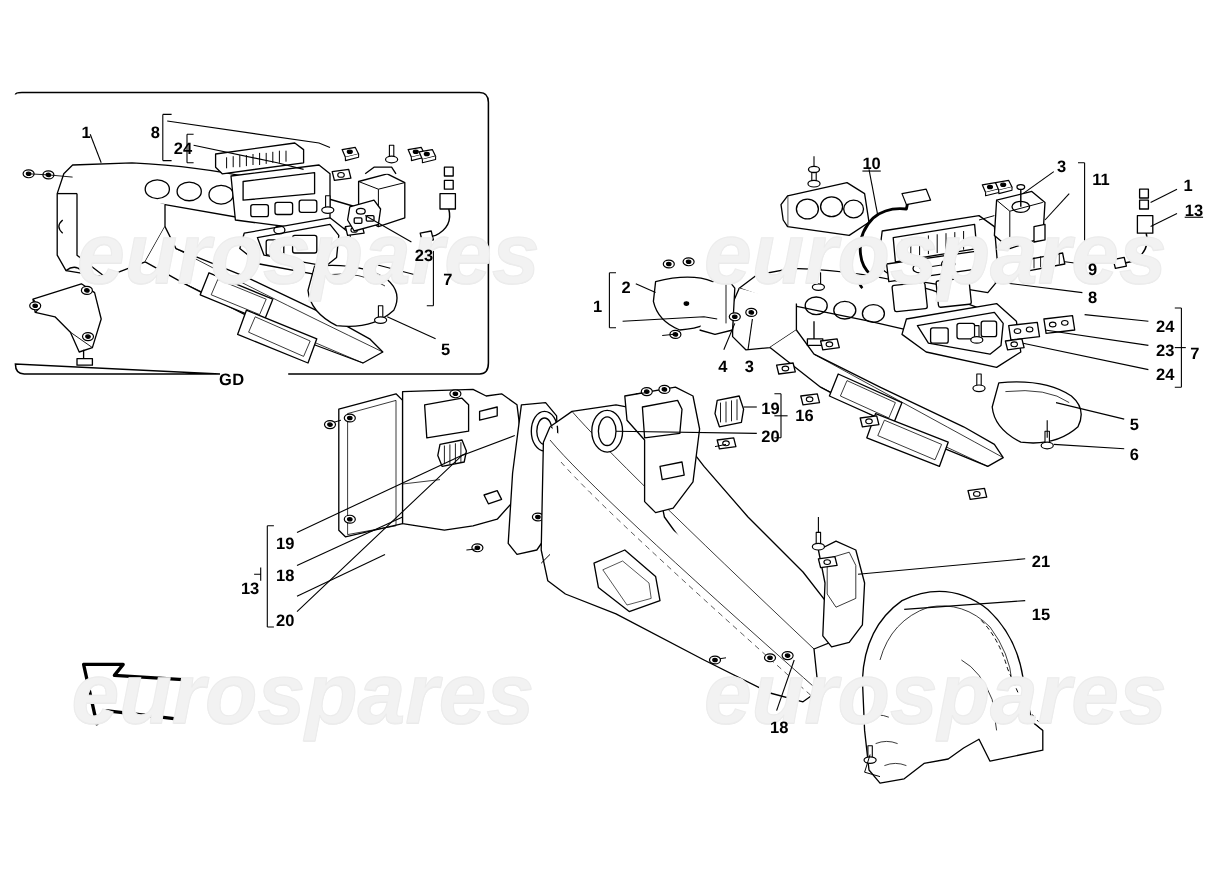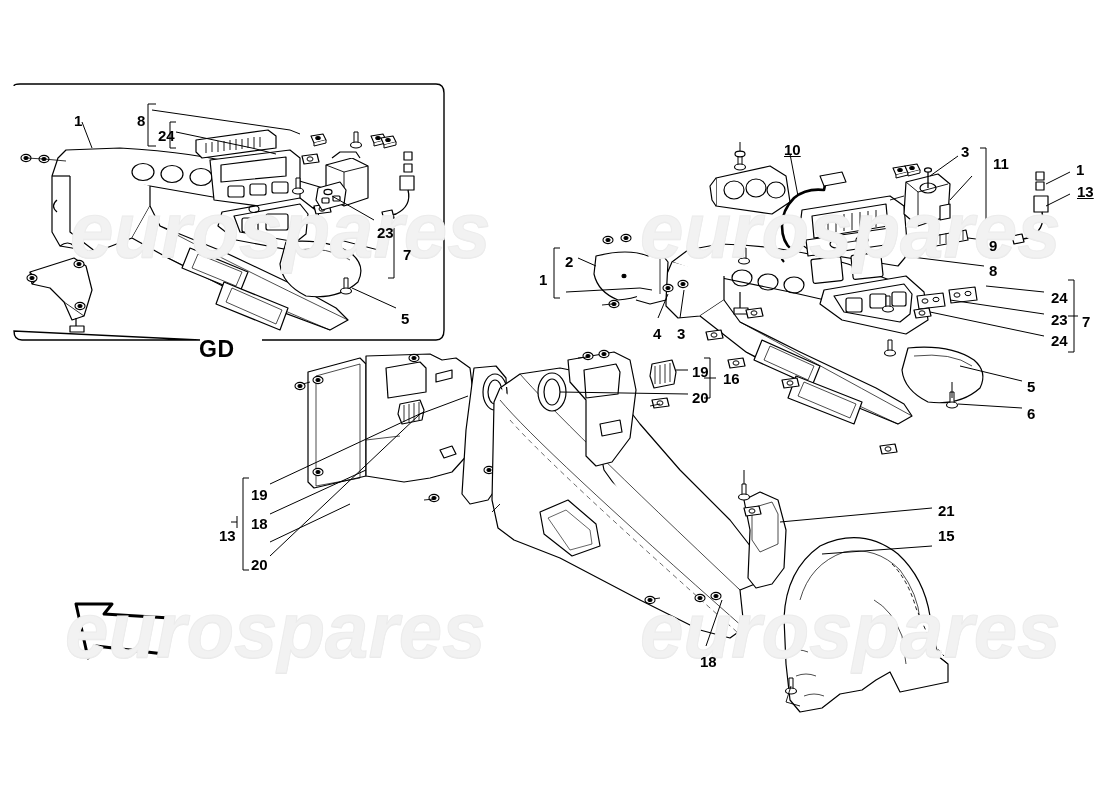--- a/index.html
+++ b/index.html
@@ -4,21 +4,21 @@
 <title>Parts Diagram</title>
 <style>
   html,body{margin:0;padding:0;background:#ffffff;}
   body{width:1100px;height:800px;overflow:hidden;
        font-family:"Liberation Sans",sans-serif;}
   #stage{position:relative;width:1100px;height:800px;background:#fff;}
   #stage svg{position:absolute;left:0;top:0;}
   .lbl{position:absolute;font-family:"Liberation Sans",sans-serif;
        font-weight:bold;color:#000;font-size:15px;line-height:1;
        white-space:nowrap;}
-  .lbl.gd{font-size:23px;letter-spacing:.5px;}
+  .lbl.gd{font-size:15px;letter-spacing:.5px;}
   .wm{position:absolute;font-family:"Liberation Sans",sans-serif;
       font-style:italic;font-weight:bold;color:#f2f2f2;
       -webkit-text-stroke:1px #ececec;
       text-shadow:0 1px 0 #e8e8e8;
       white-space:nowrap;pointer-events:none;user-select:none;}
 </style>
 </head>
 <body>
 
 <div id="stage">
@@ -426,16 +426,16 @@
   <div class="lbl" style="left:692px;top:364px;">19</div>
   <div class="lbl" style="left:723px;top:371px;">16</div>
   <div class="lbl" style="left:692px;top:390px;">20</div>
 
   <div class="lbl" style="left:251px;top:487px;">19</div>
   <div class="lbl" style="left:251px;top:516px;">18</div>
   <div class="lbl" style="left:219px;top:528px;">13</div>
   <div class="lbl" style="left:251px;top:557px;">20</div>
 
   <div class="lbl" style="left:938px;top:503px;">21</div>
-  <div class="lbl" style="left:938px;top:528px;text-align:center;">15</div>
+  <div class="lbl" style="left:938px;top:552px;text-align:center;">15</div>
   <div class="lbl" style="left:700px;top:654px;">18</div>
 
 </div>
 
 </body></html>

